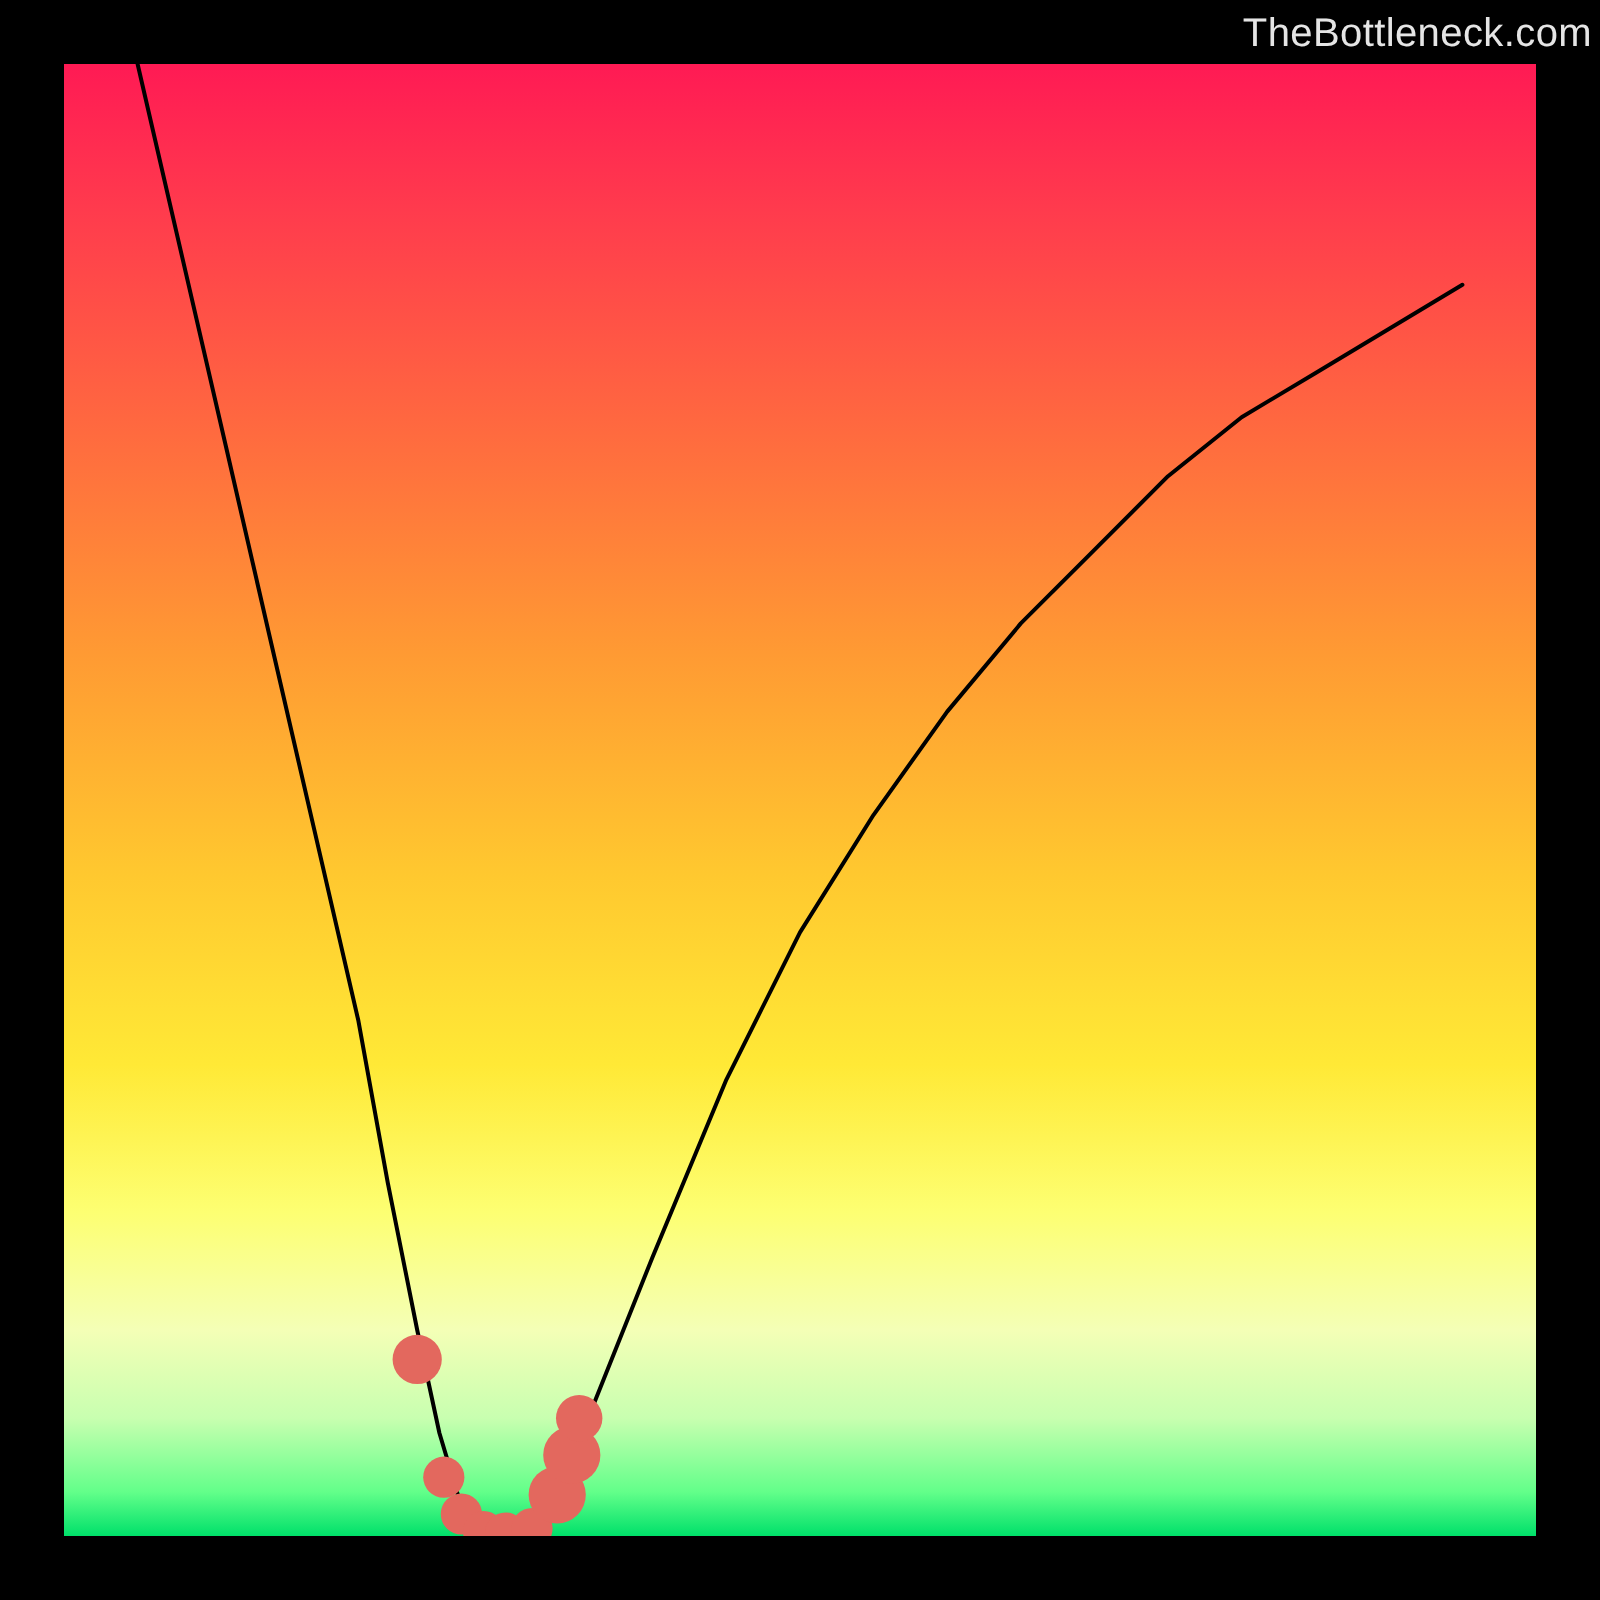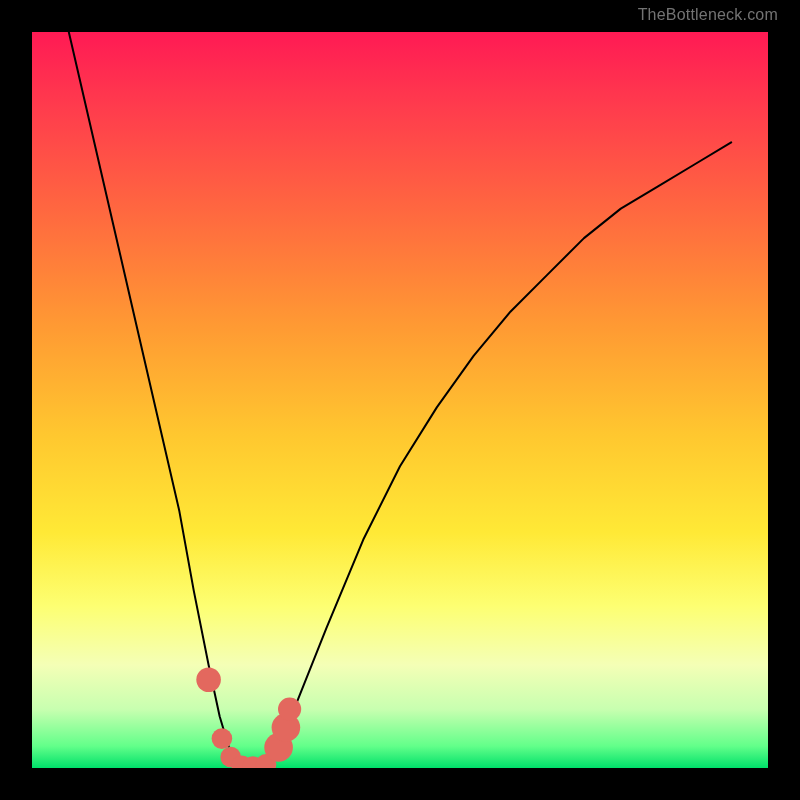--- a/index.html
+++ b/index.html
@@ -37,23 +37,23 @@
       #fdff72 78%,
       #f4ffb6 86%,
       #c8ffb0 92%,
       #63ff8a 97%,
       #00e06a 100%
     );
   }
   .watermark {
     position: absolute;
     top: 6px;
-    right: 22px;
-    color: #737373;
-    font-size: 16px;
+    right: 4px;
+    color: #e5e5e5;
+    font-size: 20px;
     letter-spacing: 0.2px;
     font-weight: 400;
     user-select: none;
   }
   svg.curve {
     position: absolute;
     left: 0;
     top: 0;
     width: 736px;
     height: 736px;

